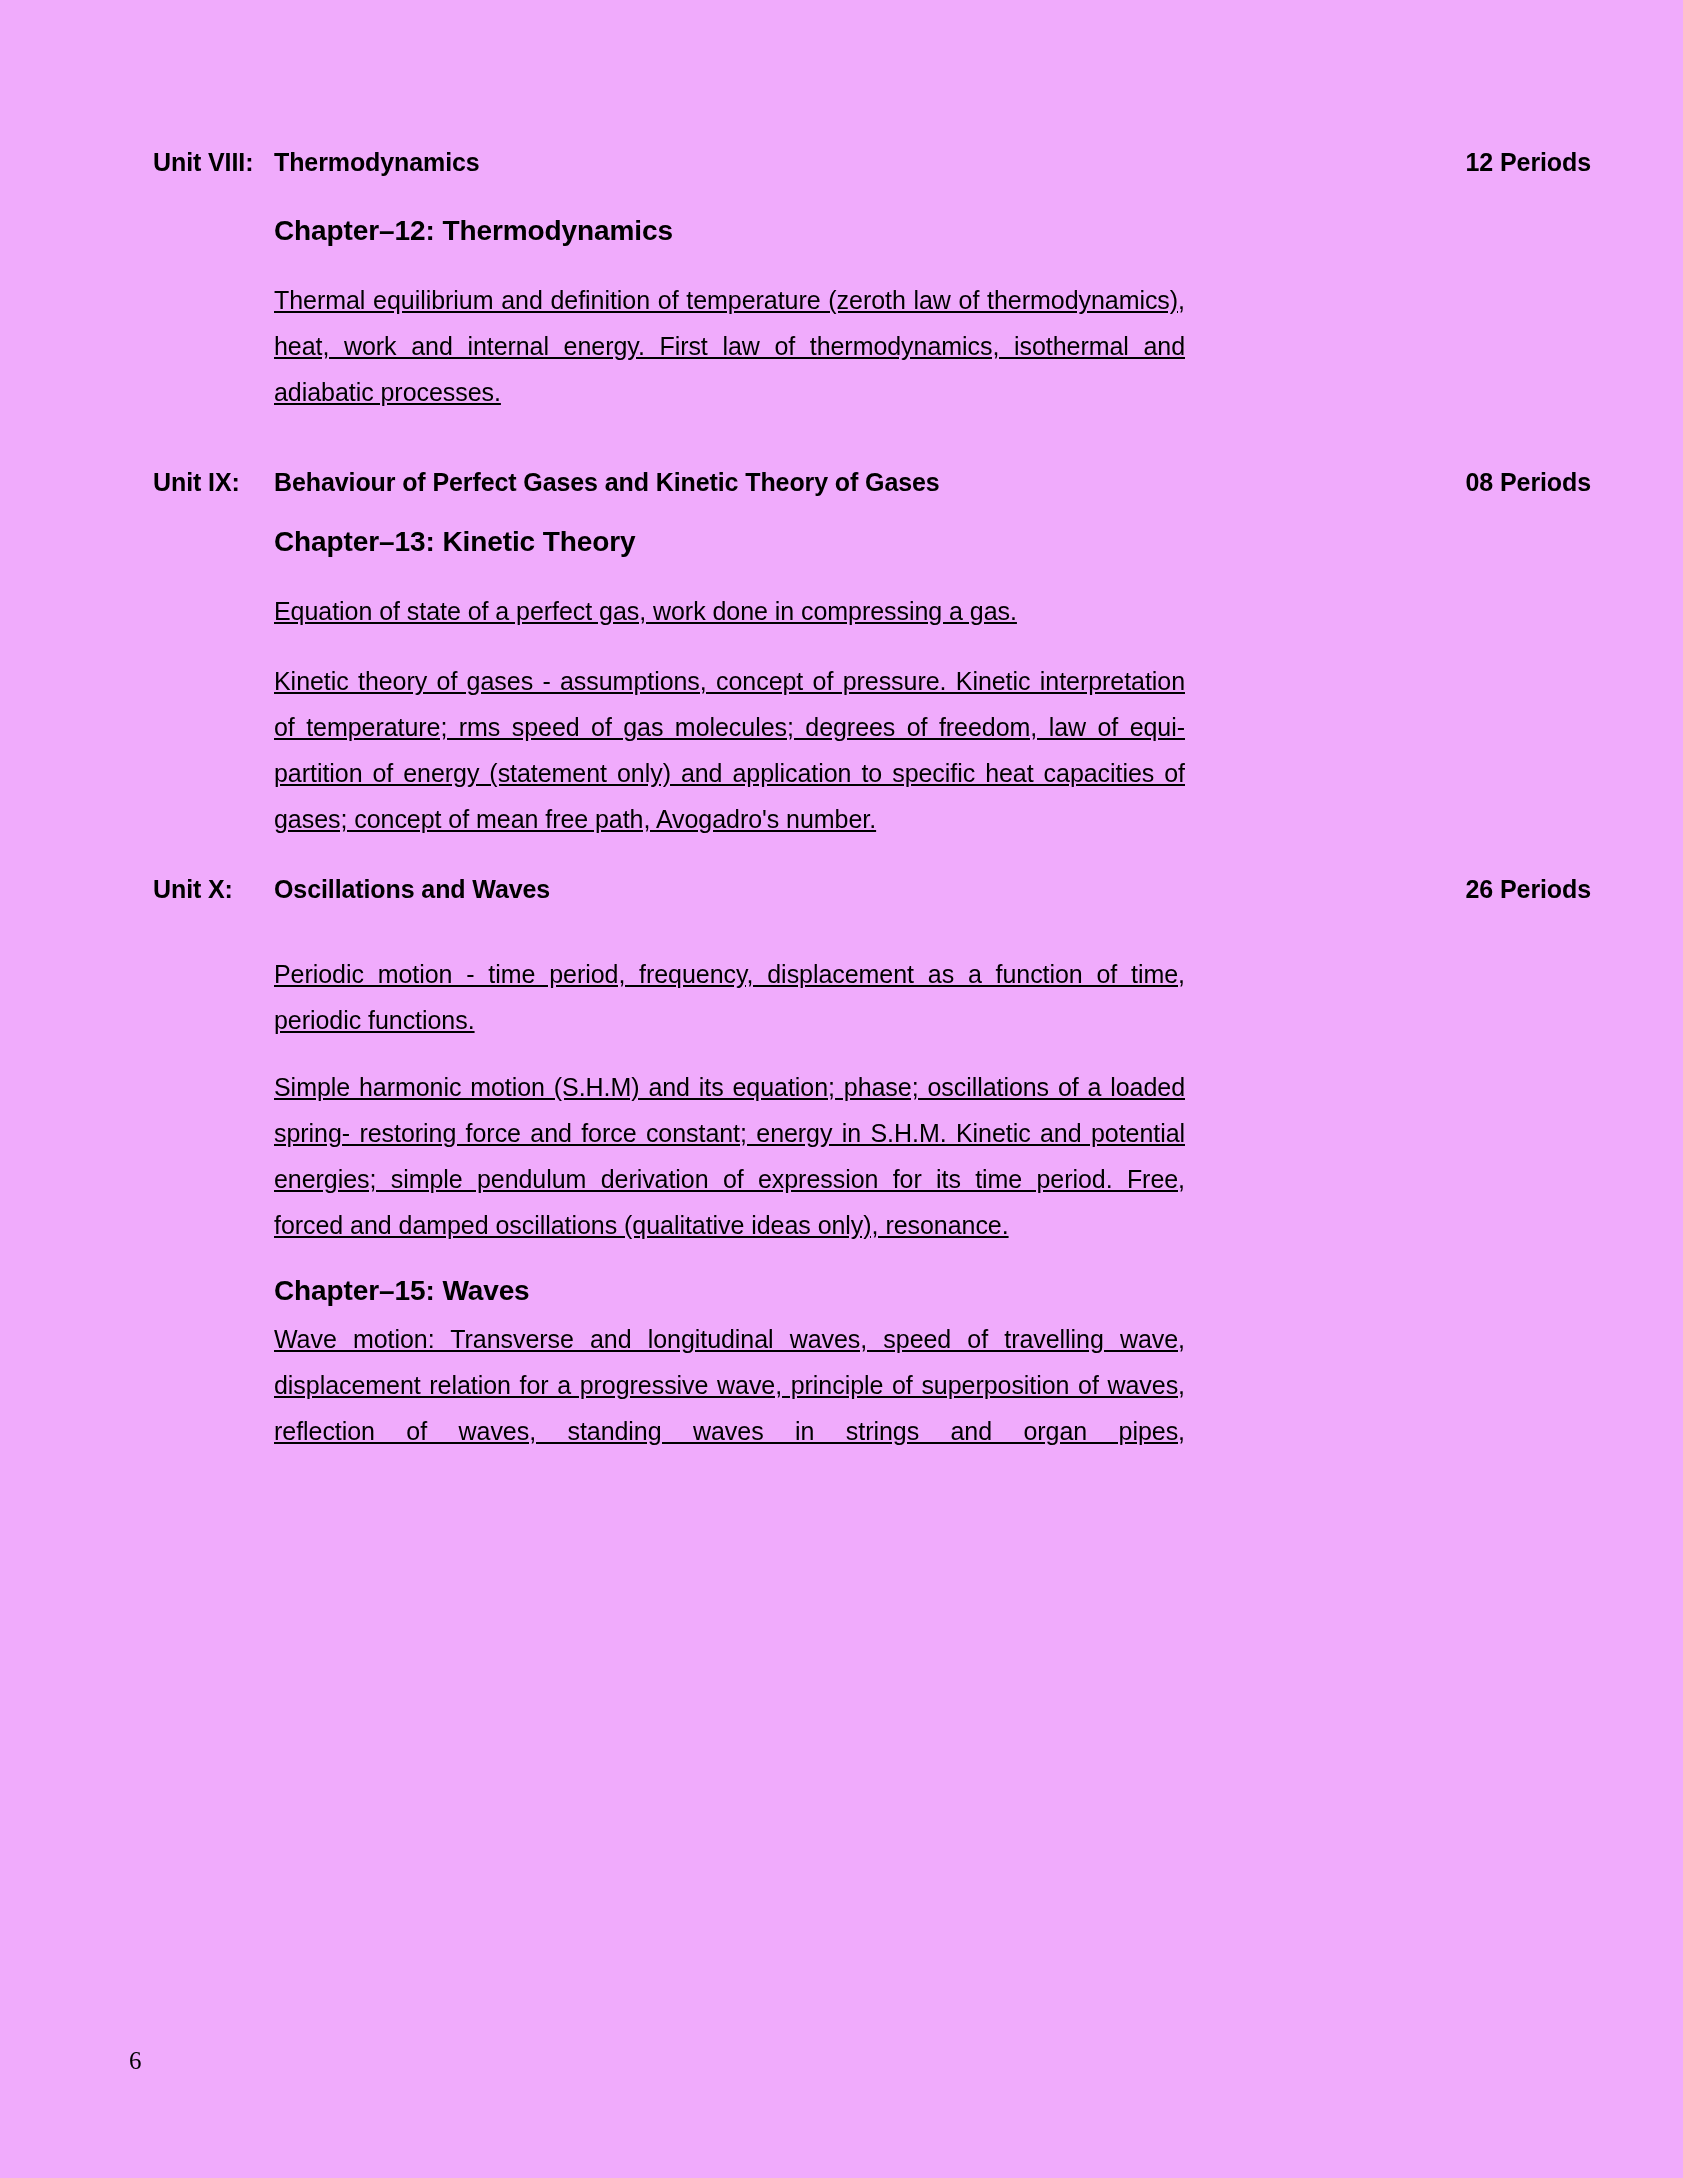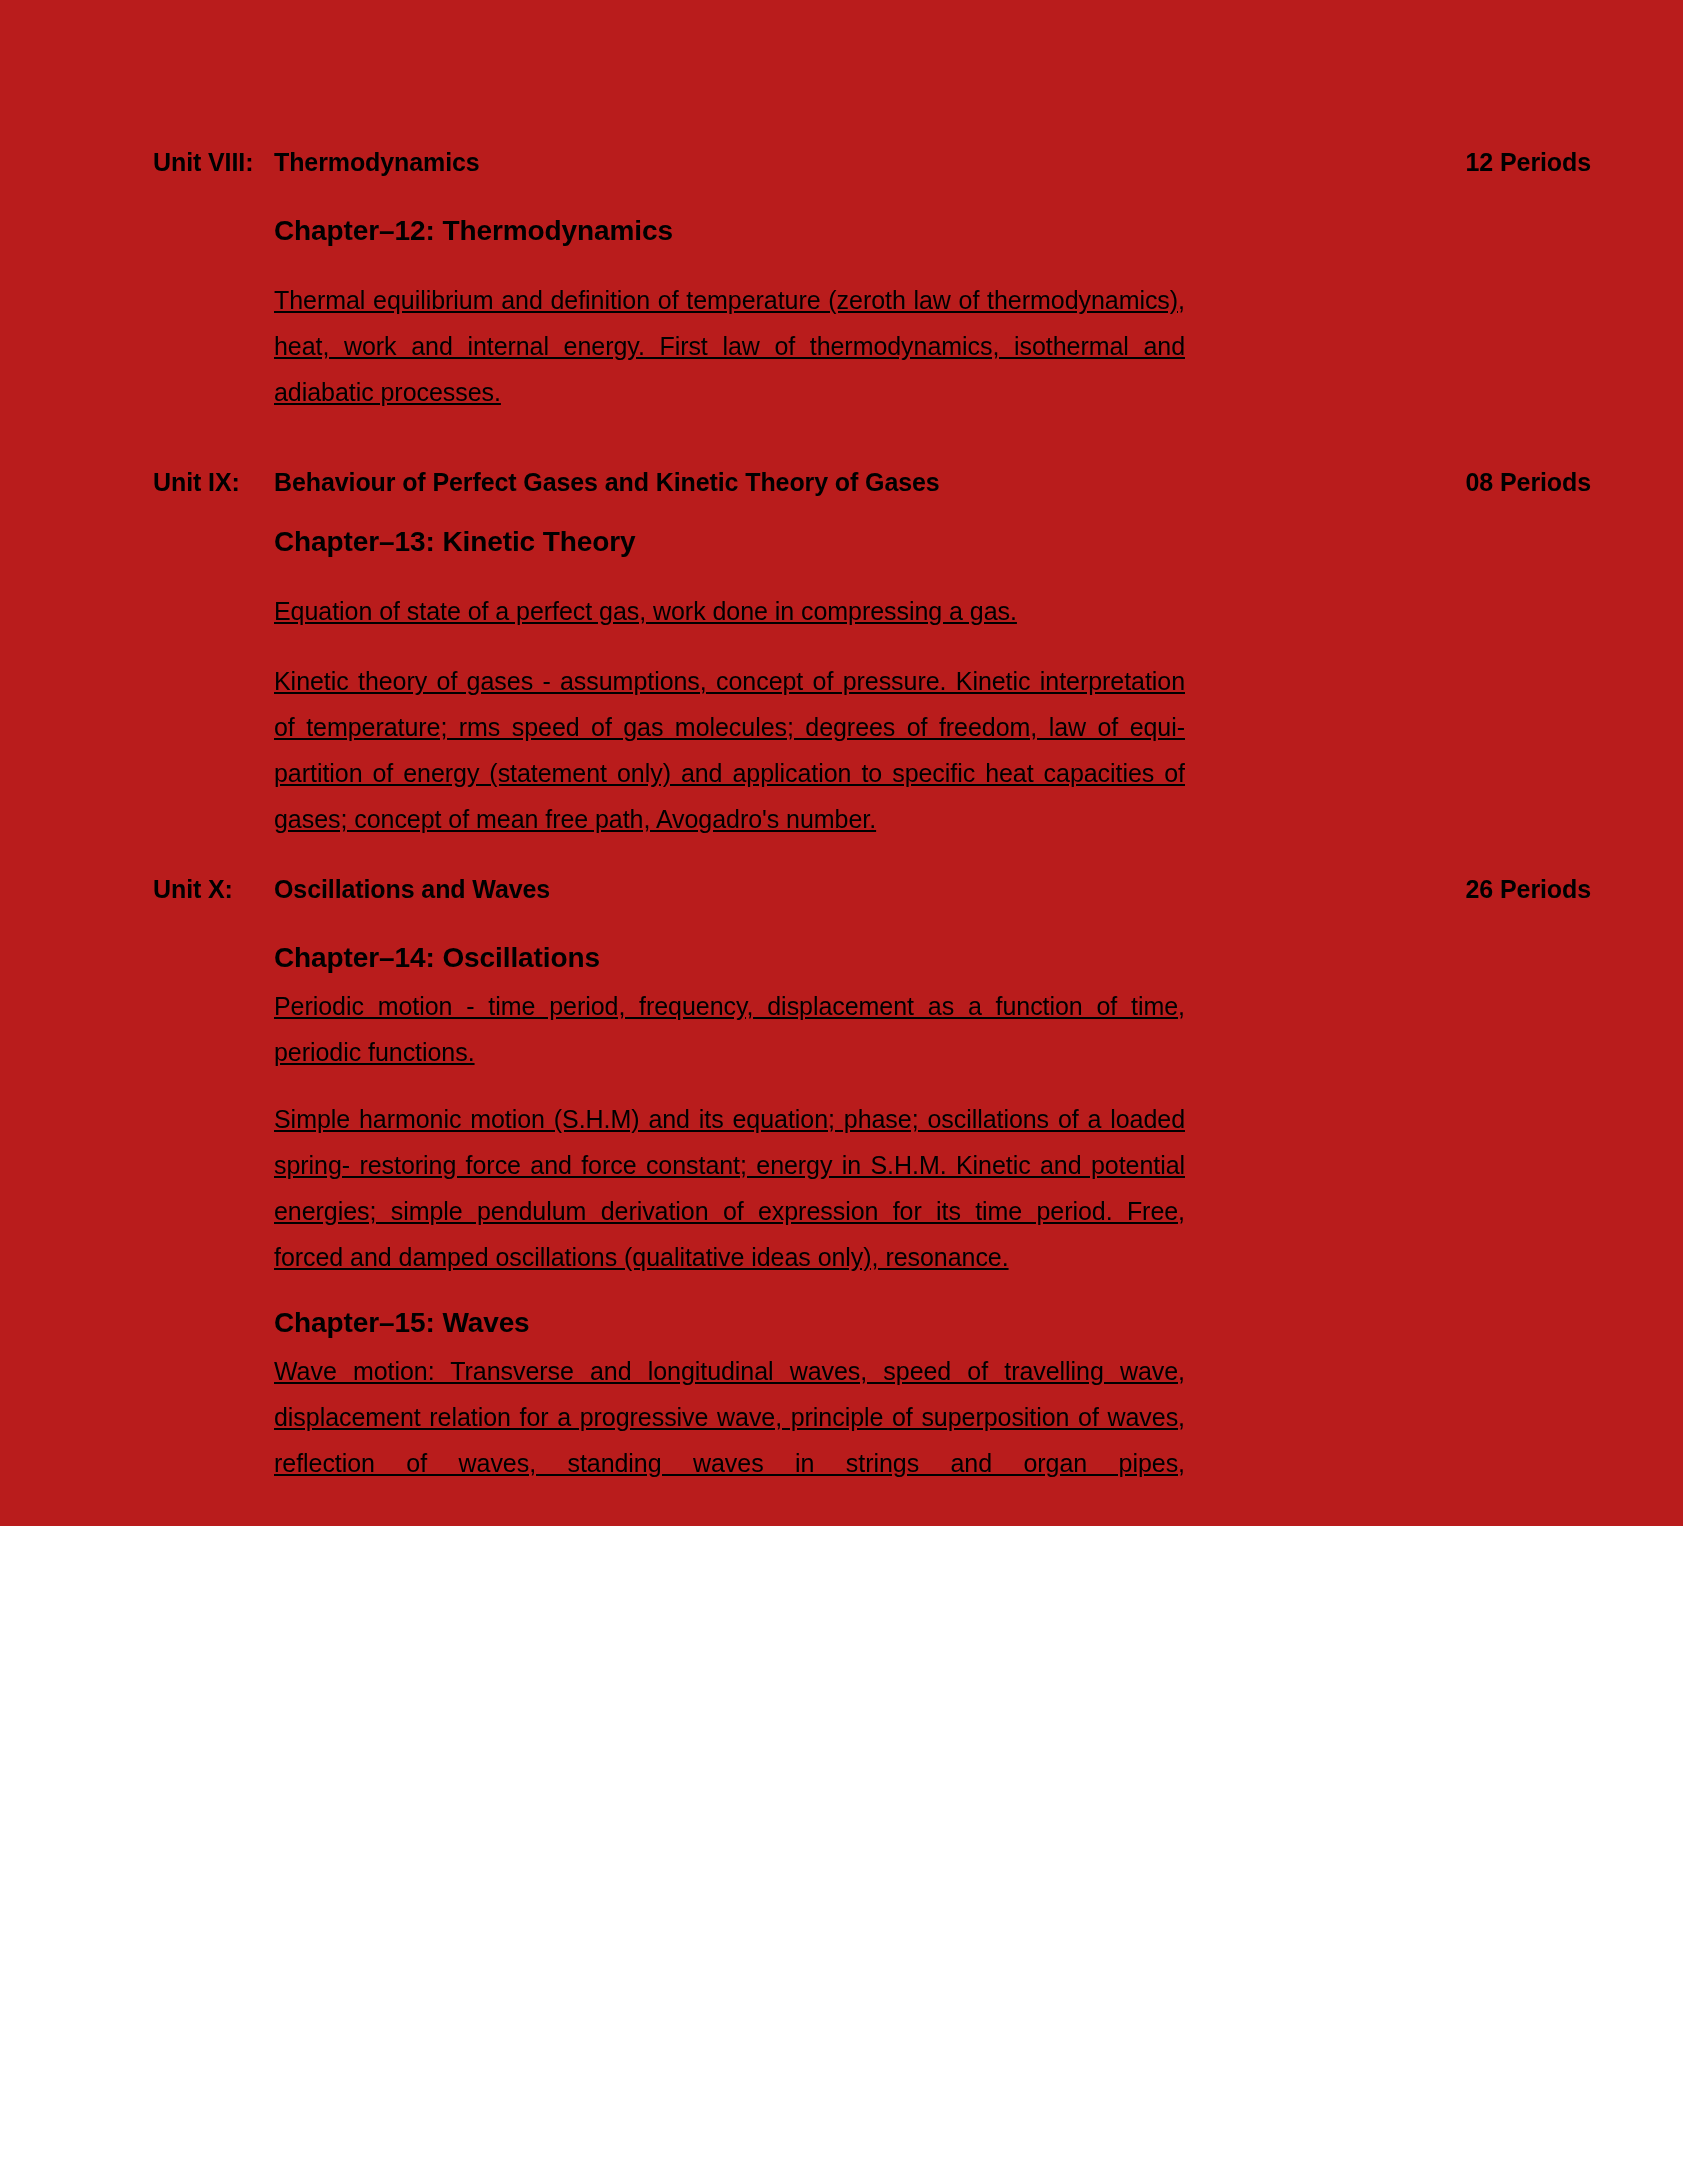--- a/index.html
+++ b/index.html
@@ -3,22 +3,22 @@
 <meta charset="utf-8">
 <style>
   html, body {
     margin: 0;
     padding: 0;
     background: #ffffff;
   }
   .page {
     position: relative;
     width: 1683px;
-    height: 1526px;
-    background: #b91c1c;
+    height: 2178px;
+    background: #f0abfc;
     font-family: "Liberation Sans", sans-serif;
     color: #000000;
     box-sizing: border-box;
     overflow: hidden;
   }
   .content {
     position: absolute;
     left: 0;
     top: 0;
     width: 1683px;
@@ -144,21 +144,20 @@
     <div class="sp-j"></div>
 
     <div class="unit-row">
       <span class="unit-label">Unit X:</span>
       <span class="unit-title">Oscillations and Waves</span>
       <span class="unit-periods">26 Periods</span>
     </div>
 
     <div class="sp-d"></div>
 
-    <div class="chapter">Chapter–14: Oscillations</div>
 
     <div class="sp-n"></div>
 
     <div class="para">Periodic motion - time period, frequency, displacement as a function of time, periodic functions.</div>
 
     <div class="sp-k"></div>
 
     <div class="para">Simple harmonic motion (S.H.M) and its equation; phase; oscillations of a loaded spring- restoring force and force constant; energy in S.H.M. Kinetic and potential energies; simple pendulum derivation of expression for its time period. Free, forced and damped oscillations (qualitative ideas only), resonance.</div>
 
     <div class="sp-m"></div>

